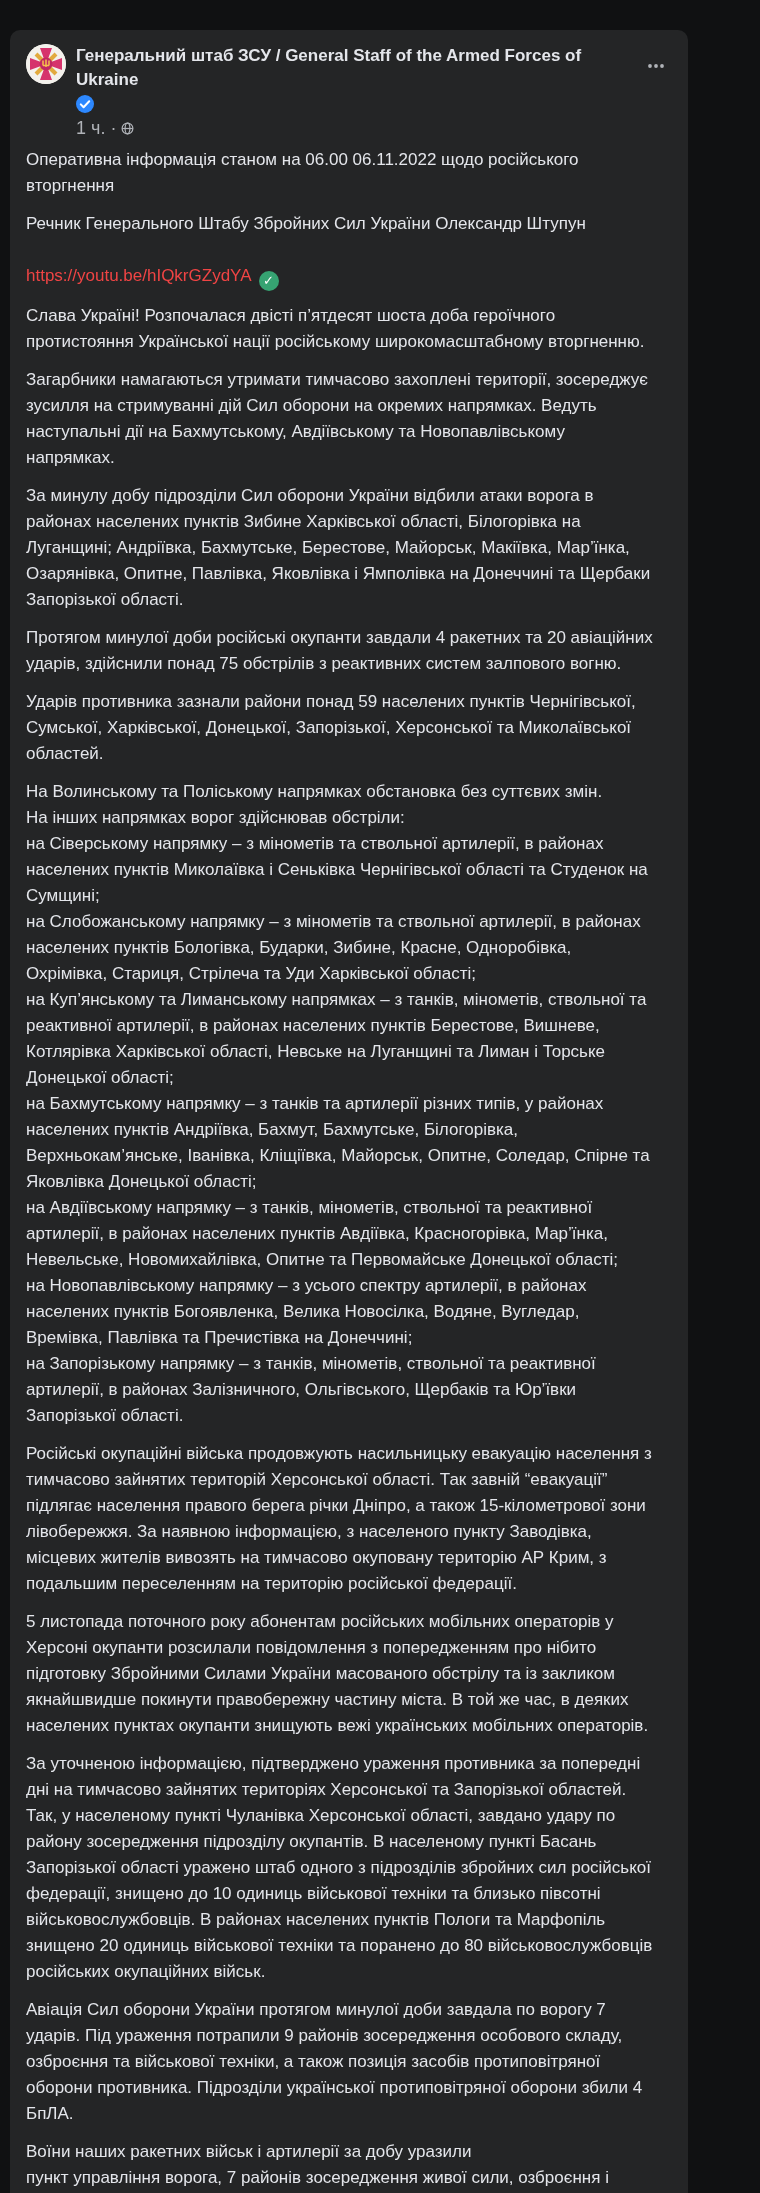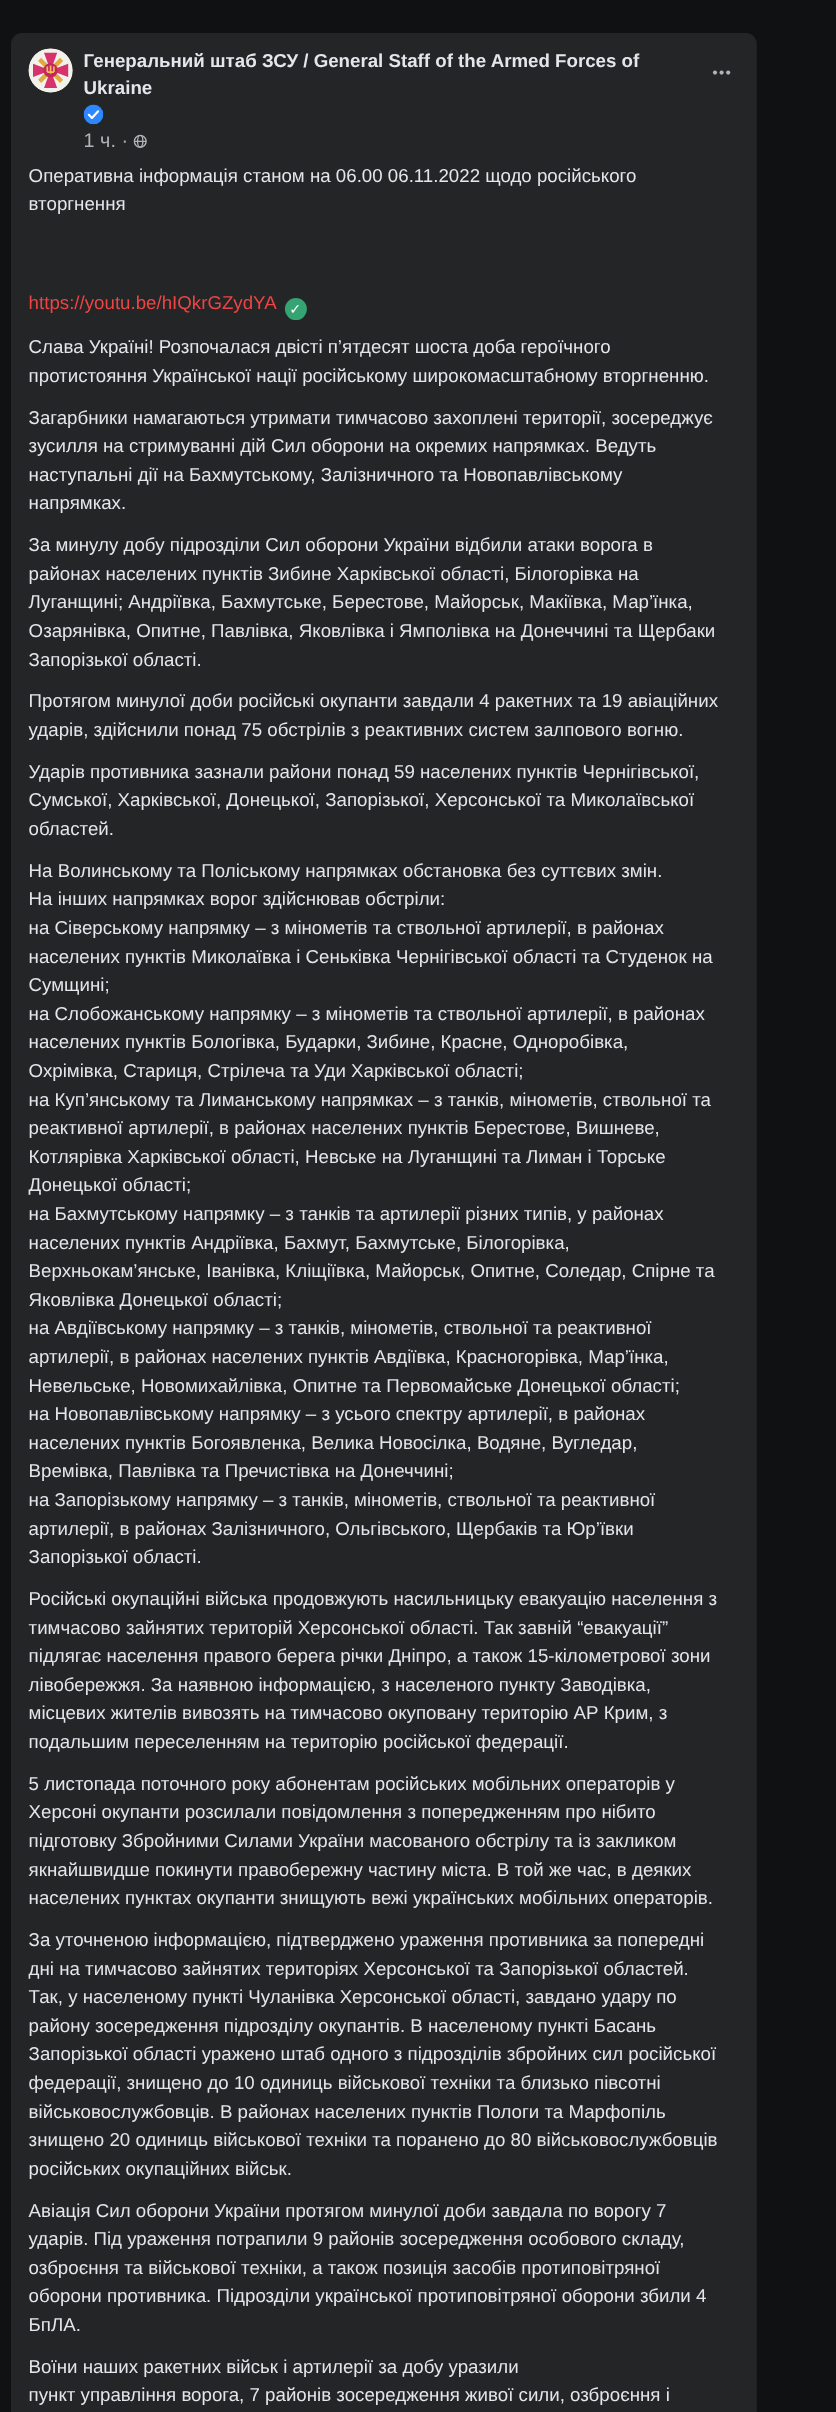--- a/index.html
+++ b/index.html
@@ -101,28 +101,28 @@
           <circle cx="16" cy="10" r="1.9" fill="#b0b3b8"></circle>
         </svg>
       </span>
     </div>
 
   </div>
 
   <div class="post-text">
     <p>Оперативна інформація станом на 06.00 06.11.2022 щодо російського вторгнення</p>
 
-    <p><br>
+    <p><span>Речник Генерального Штабу Збройних Сил України Олександр Штупун</span><br>
       <a class="yt-link">https://youtu.be/hIQkrGZydYA</a><span class="emoji-check">✓</span>
     </p>
 
     <p>Слава Україні! Розпочалася двісті п’ятдесят шоста доба героїчного протистояння Української нації російському широкомасштабному вторгненню.</p>
-    <p>Загарбники намагаються утримати тимчасово захоплені території, зосереджує зусилля на стримуванні дій Сил оборони на окремих напрямках. Ведуть наступальні дії на Бахмутському, Залізничного та Новопавлівському напрямках.</p>
+    <p>Загарбники намагаються утримати тимчасово захоплені території, зосереджує зусилля на стримуванні дій Сил оборони на окремих напрямках. Ведуть наступальні дії на Бахмутському, Авдіївському та Новопавлівському напрямках.</p>
     <p>За минулу добу підрозділи Сил оборони України відбили атаки ворога в районах населених пунктів Зибине Харківської області, Білогорівка на Луганщині; Андріївка, Бахмутське, Берестове, Майорськ, Макіївка, Мар’їнка, Озарянівка, Опитне, Павлівка, Яковлівка і Ямполівка на Донеччині та Щербаки Запорізької області.</p>
-    <p>Протягом минулої доби російські окупанти завдали 4 ракетних та 19 авіаційних ударів, здійснили понад 75 обстрілів з реактивних систем залпового вогню.</p>
+    <p>Протягом минулої доби російські окупанти завдали 4 ракетних та 20 авіаційних ударів, здійснили понад 75 обстрілів з реактивних систем залпового вогню.</p>
     <p>Ударів противника зазнали райони понад 59 населених пунктів Чернігівської, Сумської, Харківської, Донецької, Запорізької, Херсонської та Миколаївської областей.</p>
     <p>На Волинському та Поліському напрямках обстановка без суттєвих змін.
 На інших напрямках ворог здійснював обстріли:
 на Сіверському напрямку – з мінометів та ствольної артилерії, в районах населених пунктів Миколаївка і Сеньківка Чернігівської області та Студенок на Сумщині;
 на Слобожанському напрямку – з мінометів та ствольної артилерії, в районах населених пунктів Бологівка, Бударки, Зибине, Красне, Одноробівка, Охрімівка, Стариця, Стрілеча та Уди Харківської області;
 на Куп’янському та Лиманському напрямках – з танків, мінометів, ствольної та реактивної артилерії, в районах населених пунктів Берестове, Вишневе, Котлярівка Харківської області, Невське на Луганщині та Лиман і Торське Донецької області;
 на Бахмутському напрямку – з танків та артилерії різних типів, у районах населених пунктів Андріївка, Бахмут, Бахмутське, Білогорівка, Верхньокам’янське, Іванівка, Кліщіївка, Майорськ, Опитне, Соледар, Спірне та Яковлівка Донецької області;
 на Авдіївському напрямку – з танків, мінометів, ствольної та реактивної артилерії, в районах населених пунктів Авдіївка, Красногорівка, Мар’їнка, Невельське, Новомихайлівка, Опитне та Первомайське Донецької області;
 на Новопавлівському напрямку – з усього спектру артилерії, в районах населених пунктів Богоявленка, Велика Новосілка, Водяне, Вугледар, Времівка, Павлівка та Пречистівка на Донеччині;
 на Запорізькому напрямку – з танків, мінометів, ствольної та реактивної артилерії, в районах Залізничного, Ольгівського, Щербаків та Юр’ївки Запорізької області.</p>

